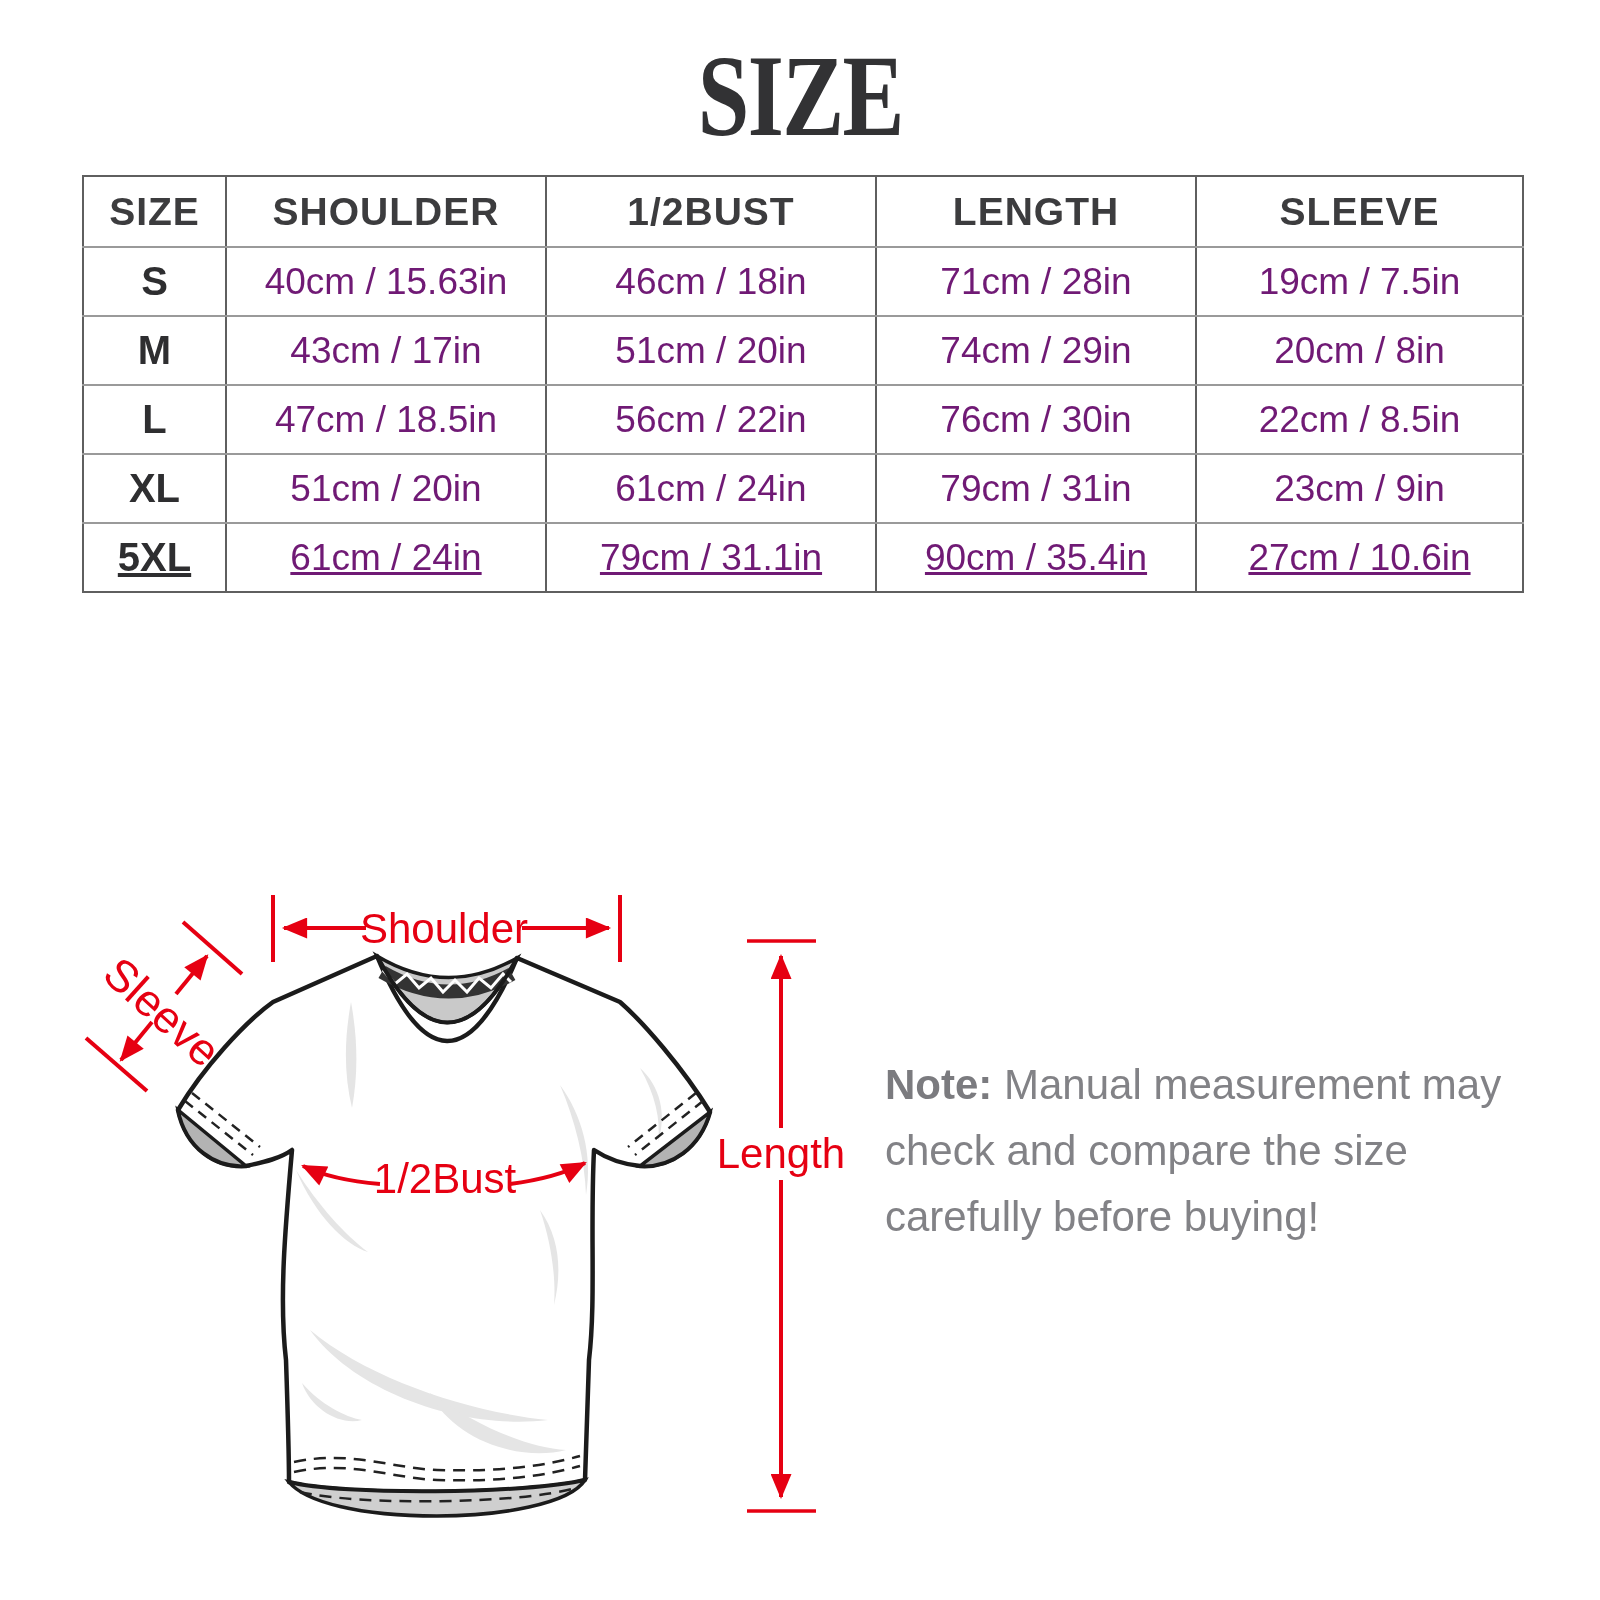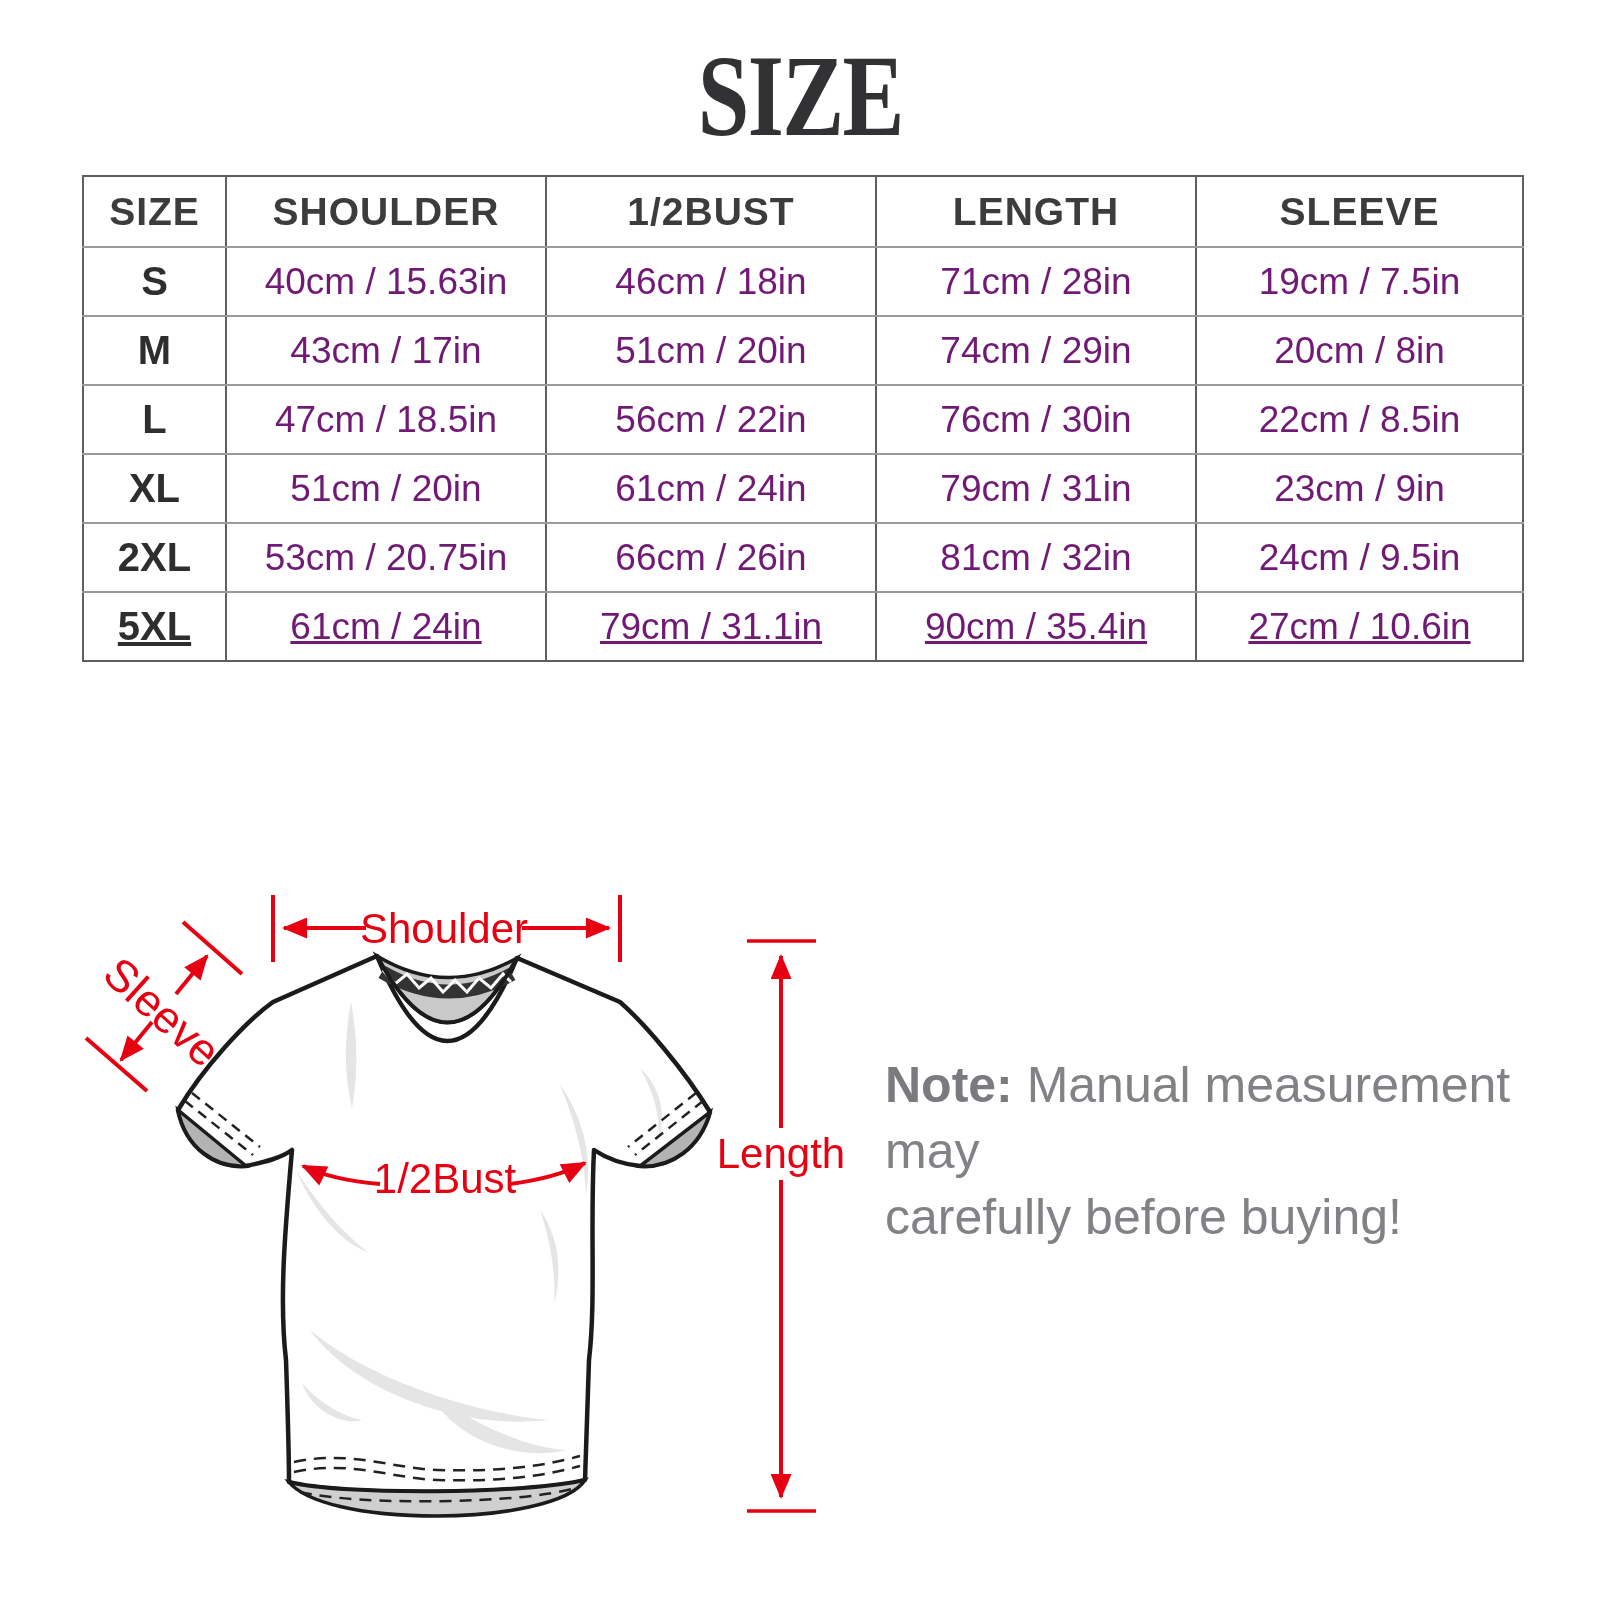--- a/index.html
+++ b/index.html
@@ -31,21 +31,21 @@
   }
   .size-table tr.row td{height:67px;font-size:37px;color:#701a75;font-weight:normal;}
   .size-table tr.row td.sz{font-size:40px;font-weight:bold;color:#2e2e30;}
   .size-table tr.row:last-child td{border-bottom:2px solid #5f5f5f;text-decoration:underline;}
   
   .diagram{position:absolute;left:60px;top:860px;width:820px;height:700px;}
   .red-txt{fill:var(--red);font-family:"Liberation Sans",sans-serif;font-size:42px;}
   
   .note{
     position:absolute;left:885px;top:1052px;width:680px;
-    font-size:50px;line-height:66px;color:#828286;
+    font-size:42px;line-height:66px;color:#828286;
   }
   .note b{font-weight:bold;color:#7b7b7f;}
 </style>
 </head>
 <body style="--red: #e60012;">
 
 <div class="title-wrap">
   <span class="title">SIZE</span>
 </div>
 
@@ -87,27 +87,20 @@
     <td>22cm / 8.5in</td>
   </tr>
   <tr class="row">
     <td class="sz">XL</td>
     <td>51cm / 20in</td>
     <td>61cm / 24in</td>
     <td>79cm / 31in</td>
     <td>23cm / 9in</td>
   </tr>
   <tr class="row">
-    <td class="sz">2XL</td>
-    <td>53cm / 20.75in</td>
-    <td>66cm / 26in</td>
-    <td>81cm / 32in</td>
-    <td>24cm / 9.5in</td>
-  </tr>
-  <tr class="row">
     <td class="sz">5XL</td>
     <td>61cm / 24in</td>
     <td>79cm / 31.1in</td>
     <td>90cm / 35.4in</td>
     <td>27cm / 10.6in</td>
   </tr>
 </tbody>
   </table>
 
 <div class="diagram">
@@ -201,14 +194,15 @@
 
   <text class="red-txt" x="444" y="928" text-anchor="middle" dominant-baseline="central">Shoulder</text>
   <text class="red-txt" transform="translate(162,1012) rotate(42)" text-anchor="middle" dominant-baseline="central" style="font-size:45px">Sleeve</text>
   <text class="red-txt" x="445" y="1178" text-anchor="middle" dominant-baseline="central">1/2Bust</text>
   <text class="red-txt" x="781" y="1153" text-anchor="middle" dominant-baseline="central">Length</text>
 </svg>
 </div>
 
 <div class="note">
   <div><b>Note:</b><span> Manual measurement may</span></div>
+  <div>check and compare the size</div>
   <div>carefully before buying!</div>
 </div>
 
 </body></html>

